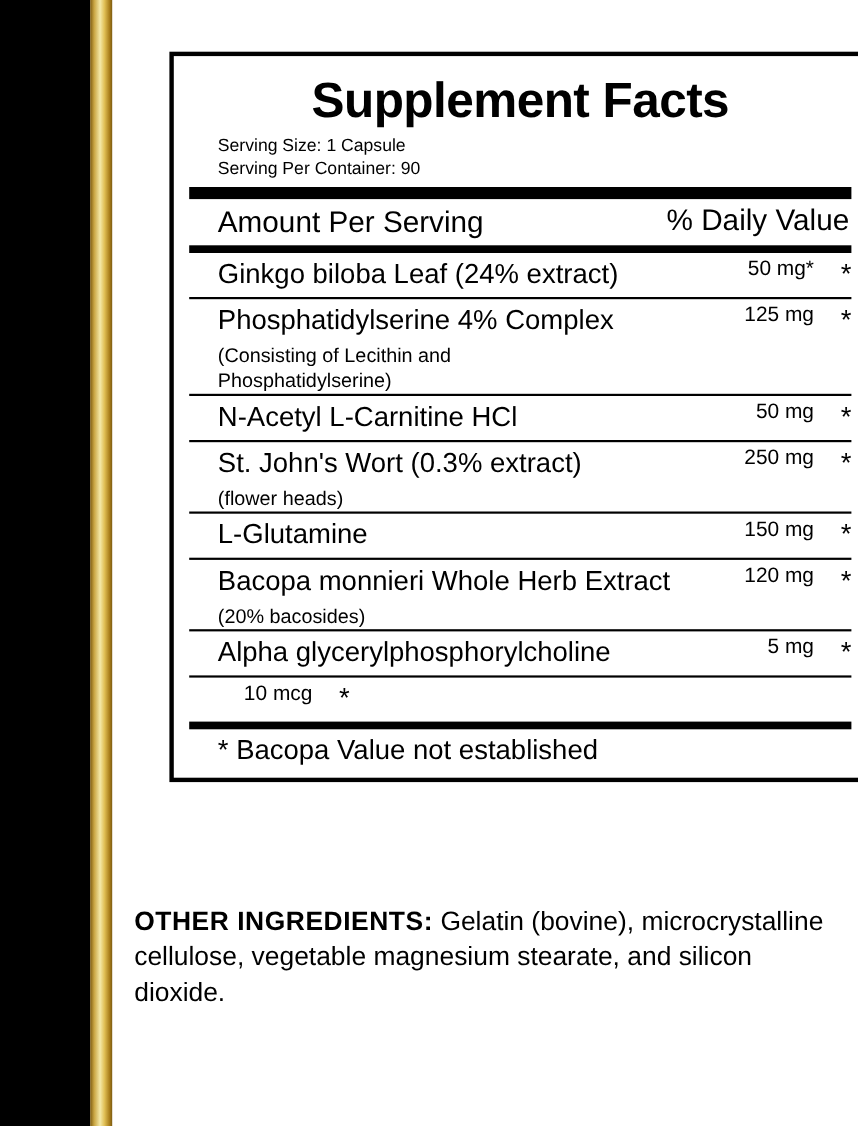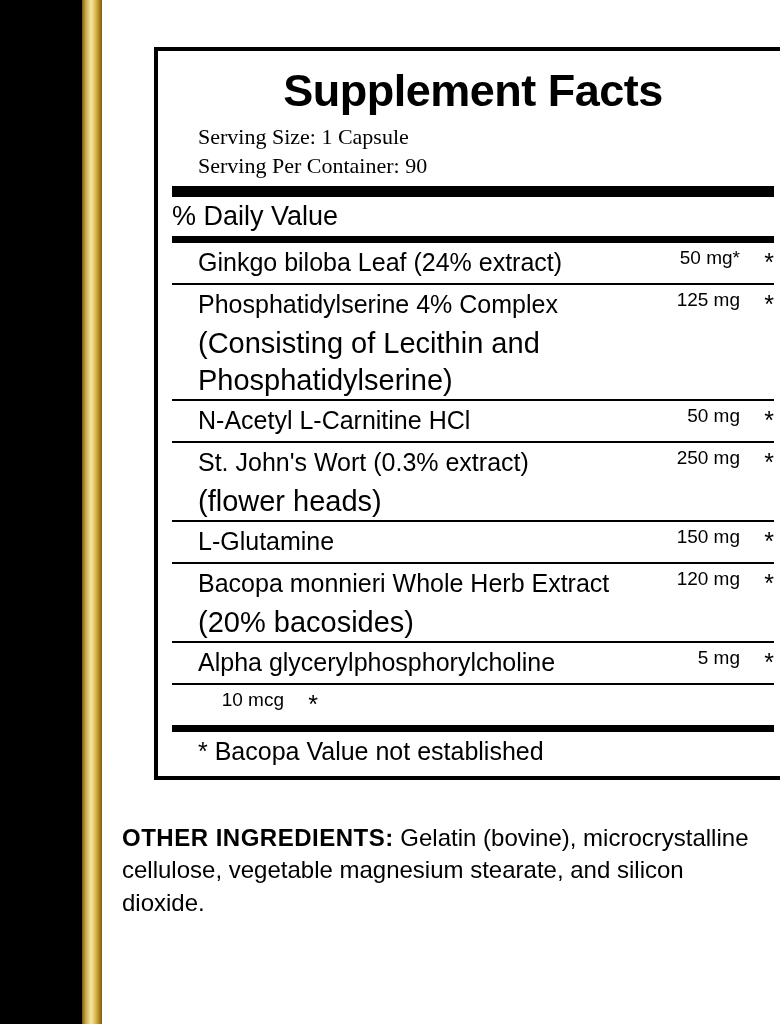--- a/index.html
+++ b/index.html
@@ -68,23 +68,23 @@
     font-size: 45px;
     font-weight: bold;
     letter-spacing: -0.5px;
     line-height: 1.08;
     margin: 6px 0 6px 0;
     font-family: "Liberation Sans", sans-serif;
   }
 
   .serving-lines {
     padding-left: 26px;
-    font-size: 22px;
+    font-size: 16px;
     line-height: 1.32;
-    font-family: Liberation Serif, serif;
+    font-family: Liberation Sans, sans-serif;
   }
 
   .rule-thick {
     height: 11px;
     background: #000000;
     margin: 6px 0 0 0;
   }
   .rule-med {
     height: 7px;
     background: #000000;
@@ -133,21 +133,21 @@
     padding: 4px 0 4px 0;
   }
   .header-row .amount-header {
     flex: 0 0 auto;
     text-align: right;
     padding-right: 2px;
     font-family: "Liberation Sans", sans-serif;
   }
 
   .subline {
-    font-size: 29px;
+    font-size: 18px;
     line-height: 1.28;
     padding-left: 26px;
     font-family: "Liberation Sans", sans-serif;
   }
 
   .footnote {
     font-size: 25px;
     padding: 5px 0 2px 26px;
     font-family: "Liberation Sans", sans-serif;
   }
@@ -178,20 +178,21 @@
   <div class="sf-title">Supplement Facts</div>
 
   <div class="serving-lines">
     <div>Serving Size: 1 Capsule</div>
     <div>Serving Per Container: 90</div>
   </div>
 
   <div class="rule-thick"></div>
 
   <div class="row header-row">
+    <div class="name">Amount Per Serving</div>
     <div class="amount-header">% Daily Value</div>
   </div>
 
   <div class="rule-med"></div>
 
   <div class="row">
     <div class="name">Ginkgo biloba Leaf (24% extract)</div>
     <div class="amount">50 mg*</div>
     <div class="dv">*</div>
   </div>

